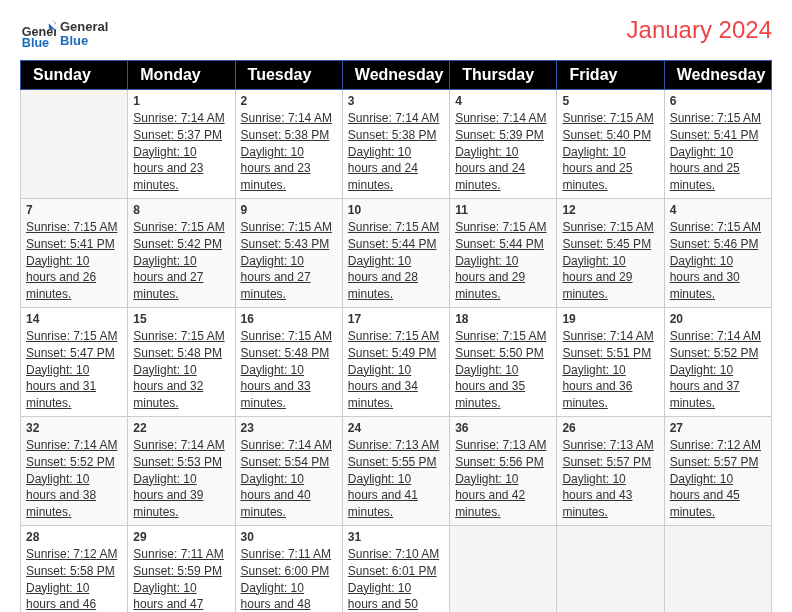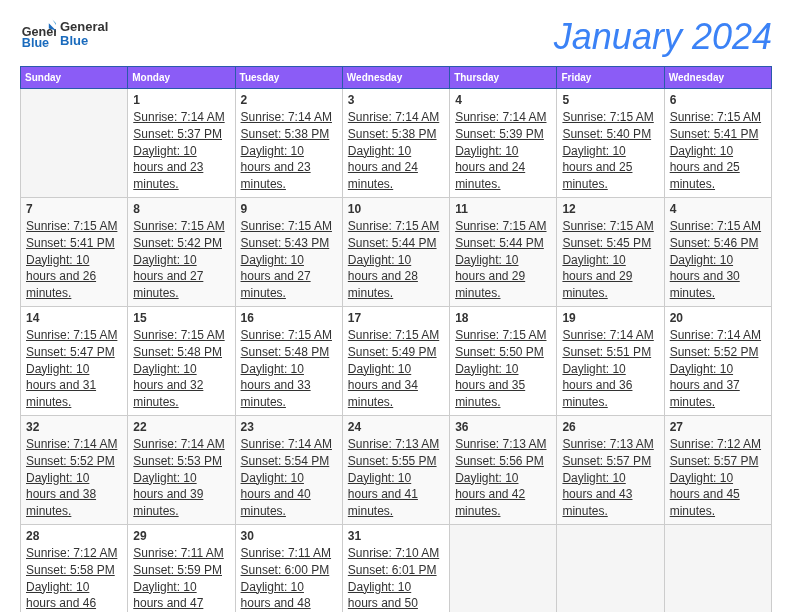--- a/index.html
+++ b/index.html
@@ -29,42 +29,41 @@
       gap: 4px;
     }
     .logo-icon {
       width: 36px;
       height: 36px;
     }
     .title-block {
       text-align: right;
     }
     .month-title {
-      font-size: 36px;
+      font-size: 24px;
       font-weight: normal;
-      color: #3b82f6;
-      font-style: italic;
+      color: #ef4444;
     }
     .location {
       font-size: 14px;
       color: #555;
     }
     .calendar {
       flex: 1;
       border: 1px solid #ccc;
       border-collapse: collapse;
       width: 100%;
       table-layout: fixed;
     }
     .calendar th {
-      background: #8b5cf6;
+      background: #000000;
       color: #fff;
-      font-size: 10px;
+      font-size: 16px;
       font-weight: bold;
-      padding: 5px 4px;
+      padding: 5px 12px;
       text-align: left;
       border: 1px solid #2a5aaa;
     }
     .calendar td {
       border: 1px solid #ccc;
       vertical-align: top;
       padding: 4px 5px;
       font-size: 10px;
       color: #333;
       height: 88px;

